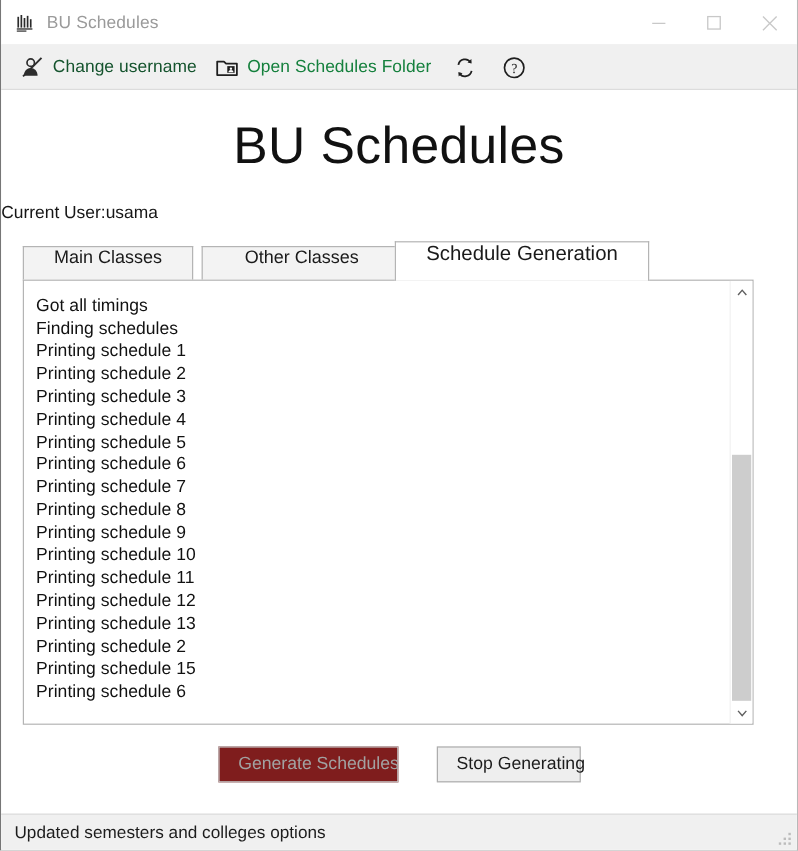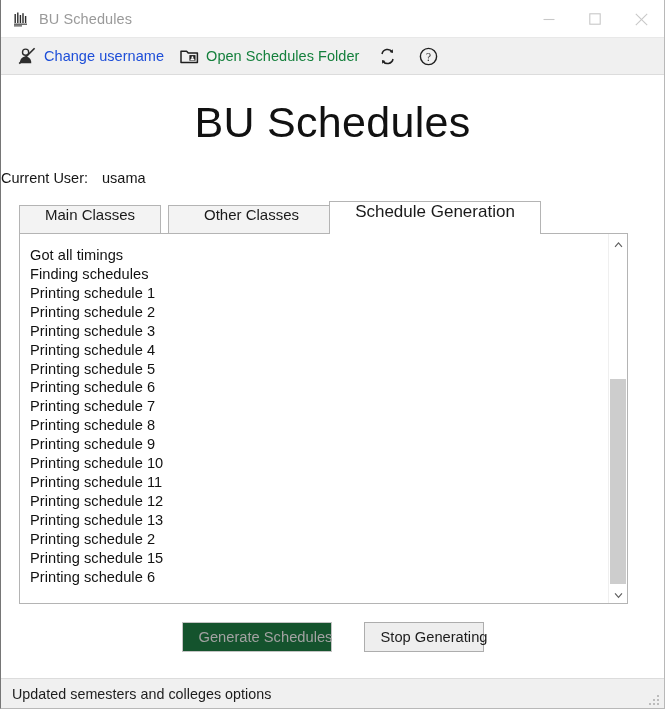--- a/index.html
+++ b/index.html
@@ -105,21 +105,21 @@
     width: 20px;
     height: 20px;
     margin-right: 7px;
     flex: 0 0 auto;
   }
   .tool-item .tlabel {
     font-size: 14.5px;
     color: #15803d;
     letter-spacing: 0.05px;
   }
-  .tool-item.disabled .tlabel { color: #1d4ed8; }
+  .tool-item.disabled .tlabel { color: #14532d; }
   #tool-refresh, #tool-help {
     padding: 0 9px;
   }
   #tool-refresh .ticon, #tool-help .ticon { margin-right: 0; }
 
   
   #content {
     flex: 1 1 auto;
     position: relative;
     background: #ffffff;
@@ -143,21 +143,20 @@
     align-items: flex-end;
     margin-top: 25px;
   }
   #current-user-label {
     font-size: 14.5px;
     color: #161616;
   }
   #current-user-value {
     font-size: 14.5px;
     color: #161616;
-    margin-left: 14px;
   }
 
   
   #tabstrip {
     position: relative;
     margin-top: 17px;
     margin-left: 18px;
     margin-right: 19px;
     height: 31px;
   }
@@ -262,21 +261,21 @@
     font-size: 14.7px;
     font-family: "Liberation Sans", sans-serif;
     border: 1px solid #adadad;
     background: #e8e8e8;
     color: #1c1c1c;
     padding: 0 16px;
     white-space: nowrap;
   }
   .action-btn.disabled {
     color: #a2a2a2;
-    background: #14532d;
+    background: #7f1d1d;
     border-color: #c4c4c4;
   }
   #btn-generate { width: 150px; }
   #btn-stop { width: 120px; background: #eeeeee; }
 
   
   #statusbar {
     position: absolute;
     left: 0;
     right: 0;

